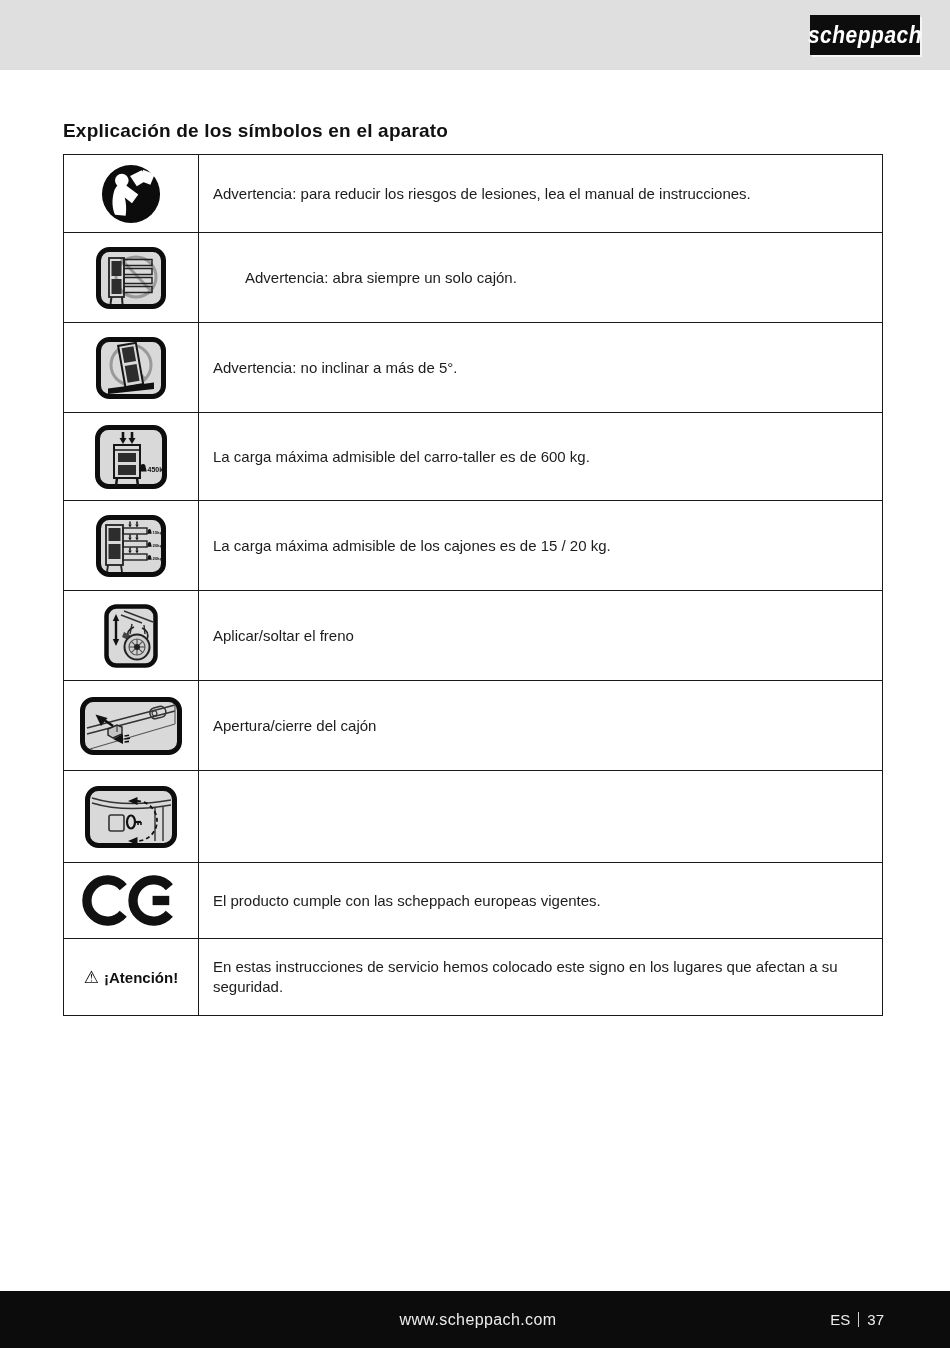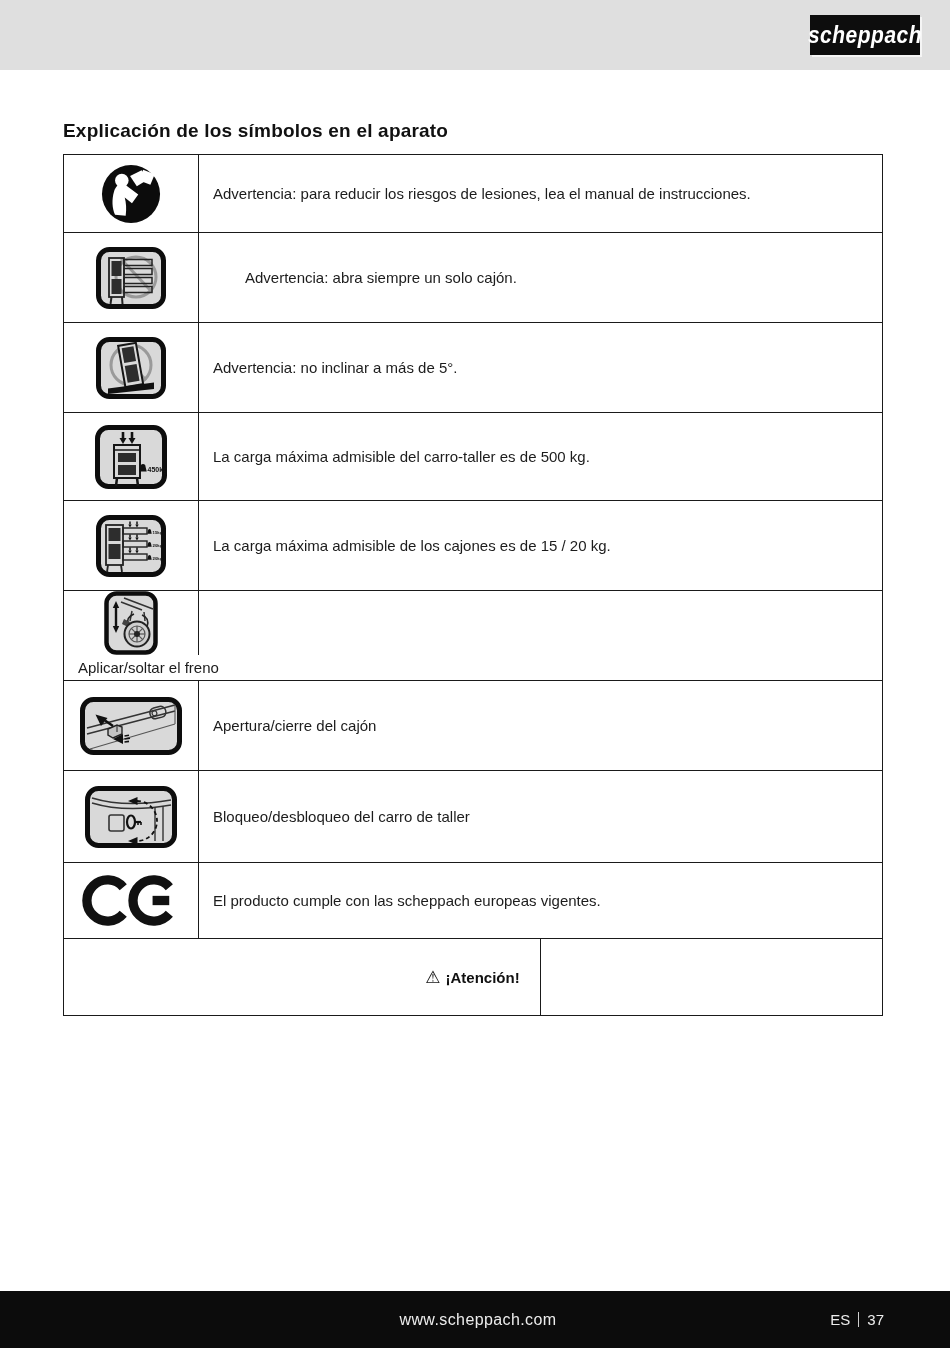--- a/index.html
+++ b/index.html
@@ -22,28 +22,28 @@
   
   .page-title{
     position:absolute;left:63px;top:107px;font-size:19px;font-weight:bold;color:#111;
     letter-spacing:0.2px;
   }
   
   .symbol-table{
     position:absolute;left:63px;top:154px;width:820px;
     border:1px solid #1a1a1a;box-sizing:border-box;background:#fff;
   }
-  .srow{display:flex;border-bottom:1px solid #1a1a1a;box-sizing:border-box;justify-content:center;}
+  .srow{display:flex;border-bottom:1px solid #1a1a1a;box-sizing:border-box;}
   .srow:last-child{border-bottom:none;}
   .srow:nth-child(1){height:78px;}
   .srow:nth-child(2){height:90px;gap:32px;}
   .srow:nth-child(3){height:90px;}
   .srow:nth-child(4){height:88px;}
   .srow:nth-child(5){height:90px;}
-  .srow:nth-child(6){height:90px;flex-direction:column;}
+  .srow:nth-child(6){height:90px;}
   .srow:nth-child(7){height:90px;}
   .srow:nth-child(8){height:92px;}
   .srow:nth-child(9){height:76px;}
   .srow:nth-child(10){height:76px;}
   .icon-cell{
     width:135px;flex:none;border-right:1px solid #1a1a1a;box-sizing:border-box;
     display:flex;align-items:center;justify-content:center;
   }
   .text-cell{
     flex:1;display:flex;align-items:center;padding:0 14px;
@@ -148,21 +148,21 @@
         <rect x="19" y="20" width="26" height="33" fill="none" stroke="#161616" stroke-width="2"></rect>
         <line x1="19" y1="25" x2="45" y2="25" stroke="#161616" stroke-width="1.5"></line>
         <rect x="23" y="28" width="18" height="9" fill="#2d2d2d"></rect>
         <rect x="23" y="40" width="18" height="10" fill="#2d2d2d"></rect>
         <path d="M22,53 L21,61 M42,53 L43,61" stroke="#161616" stroke-width="2.5"></path>
         <path d="M45.5,41.5 a2.5,2.5 0 0 1 5,0 l1.2,5 h-7.4 z" fill="#111"></path>
         <text x="52.5" y="47" font-size="7" font-weight="bold" fill="#111">450kg</text>
       </svg>
     </div>
     <div class="text-cell">
-      <span>La carga máxima admisible del carro-taller es de 500 kg.</span>
+      <span>La carga máxima admisible del carro-taller es de 600 kg.</span>
     </div>
   </div>
 
   <div class="srow">
     <div class="icon-cell">
       <svg width="70" height="62" viewBox="0 0 70 62">
         <rect x="2.5" y="2.5" width="65" height="57" rx="11" fill="#d9d9d9" stroke="#0d0d0d" stroke-width="5"></rect>
         <rect x="10" y="10" width="17" height="40" fill="none" stroke="#222" stroke-width="1.8"></rect>
         <rect x="12.5" y="13" width="12" height="13" fill="#2d2d2d"></rect>
         <rect x="12.5" y="29" width="12" height="15" fill="#2d2d2d"></rect>
@@ -265,23 +265,20 @@
         <path d="M70,21 L70,55 M78,20 L78,55" stroke="#333" stroke-width="1.4"></path>
         <rect x="24" y="29" width="15" height="16" rx="2" fill="none" stroke="#333" stroke-width="1.6"></rect>
         <ellipse cx="46" cy="36" rx="4" ry="6.5" fill="none" stroke="#111" stroke-width="2.2"></ellipse>
         <path d="M50,36 h6" stroke="#111" stroke-width="2.2"></path>
         <path d="M53,36 v3 M56,36 v3" stroke="#111" stroke-width="1.6"></path>
         <path d="M52,15 A20,20 0 0 1 52,55" fill="none" stroke="#111" stroke-width="1.8" stroke-dasharray="4 3"></path>
         <path d="M43,15 L52.5,11 L52.5,19 Z" fill="#111"></path>
         <path d="M43,55 L52.5,51 L52.5,59 Z" fill="#111"></path>
       </svg>
     </div>
-    <div class="text-cell">
-      <span>Bloqueo/desbloqueo del carro de taller</span>
-    </div>
   </div>
 
   <div class="srow">
     <div class="icon-cell">
       <svg width="100" height="51" viewBox="0 0 102 52">
         <path d="M43.1,12.5 A21,21 0 1 0 43.1,39.5" fill="none" stroke="#111" stroke-width="9.5"></path>
         <path d="M90.1,12.5 A21,21 0 1 0 90.1,39.5" fill="none" stroke="#111" stroke-width="9.5"></path>
         <line x1="73" y1="26" x2="90" y2="26" stroke="#111" stroke-width="9.5"></line>
       </svg>
     </div>
@@ -289,20 +286,23 @@
       <span>El producto cumple con las scheppach europeas vigentes.</span>
     </div>
   </div>
 
   <div class="srow">
     <div class="icon-cell">
       <div class="attn">
         <span class="tri">⚠</span>
         <span>¡Atención!</span>
       </div>
+    </div>
+    <div class="text-cell">
+      <span>En estas instrucciones de servicio hemos colocado este signo en los lugares que afectan a su seguridad.</span>
     </div>
   </div>
 
 </div>
 
 <div class="footer-bar">
   <span class="footer-site">www.scheppach.com</span>
   <div class="footer-page">
     <span>ES</span>
     <span class="sep"></span>

